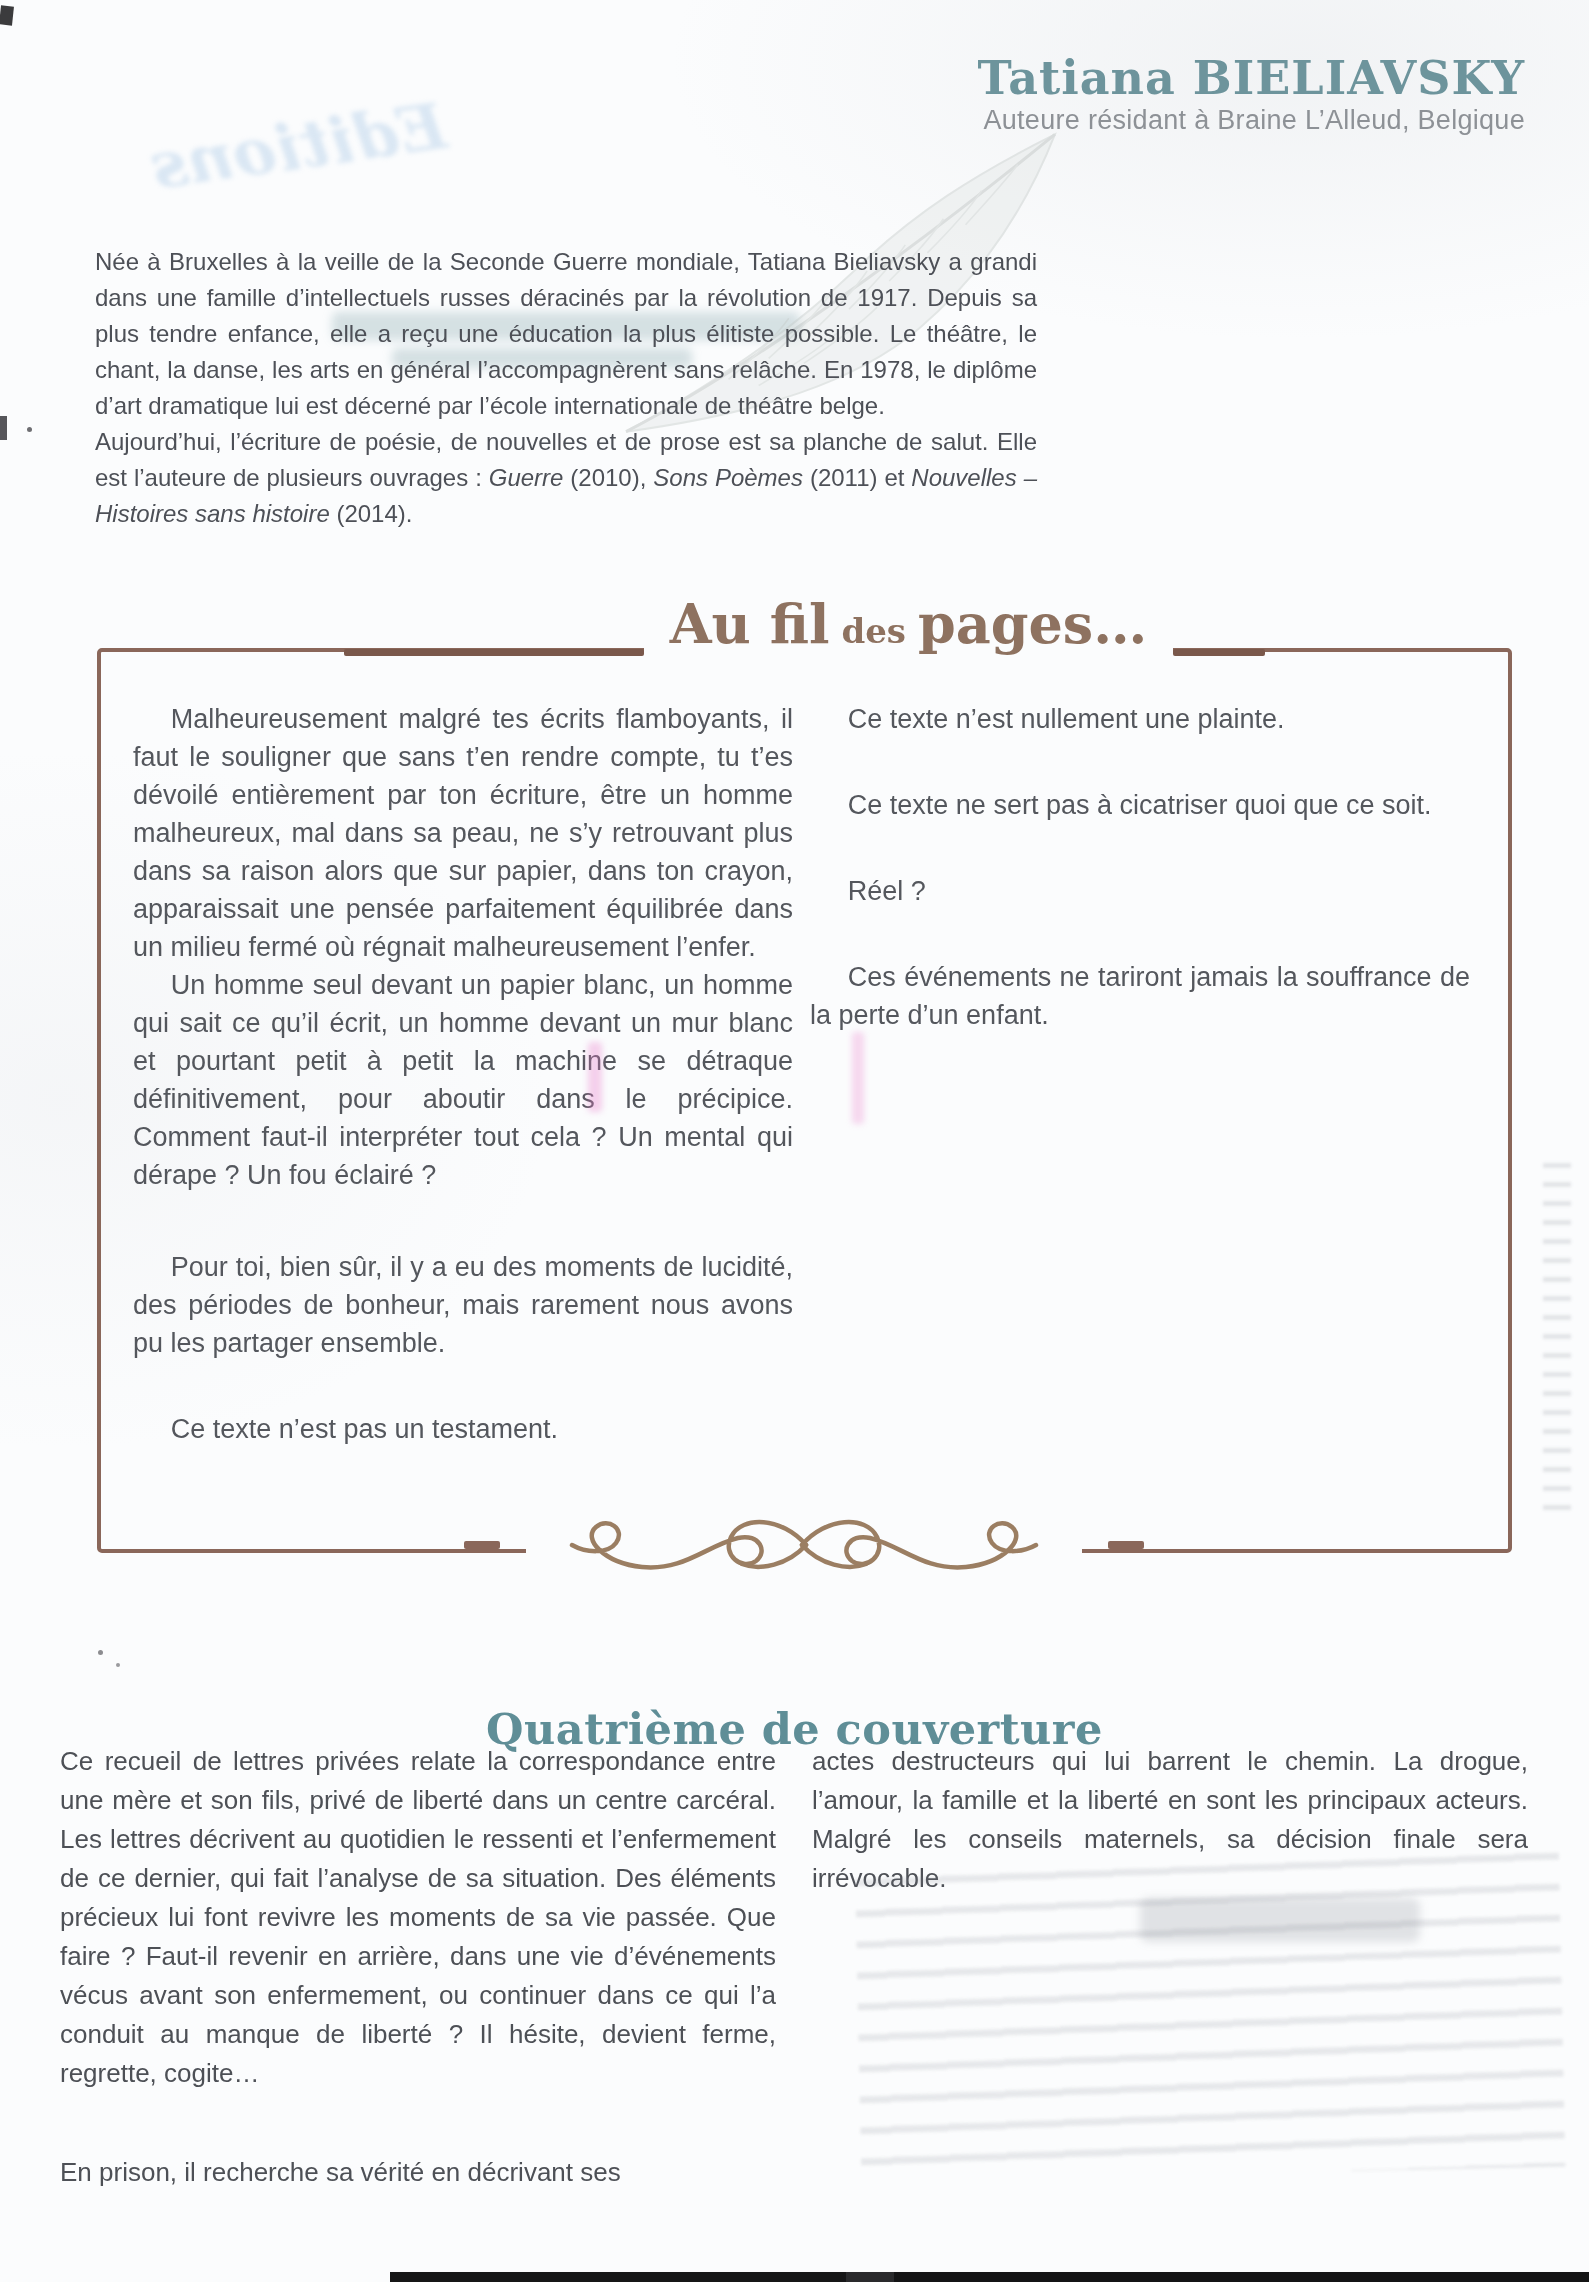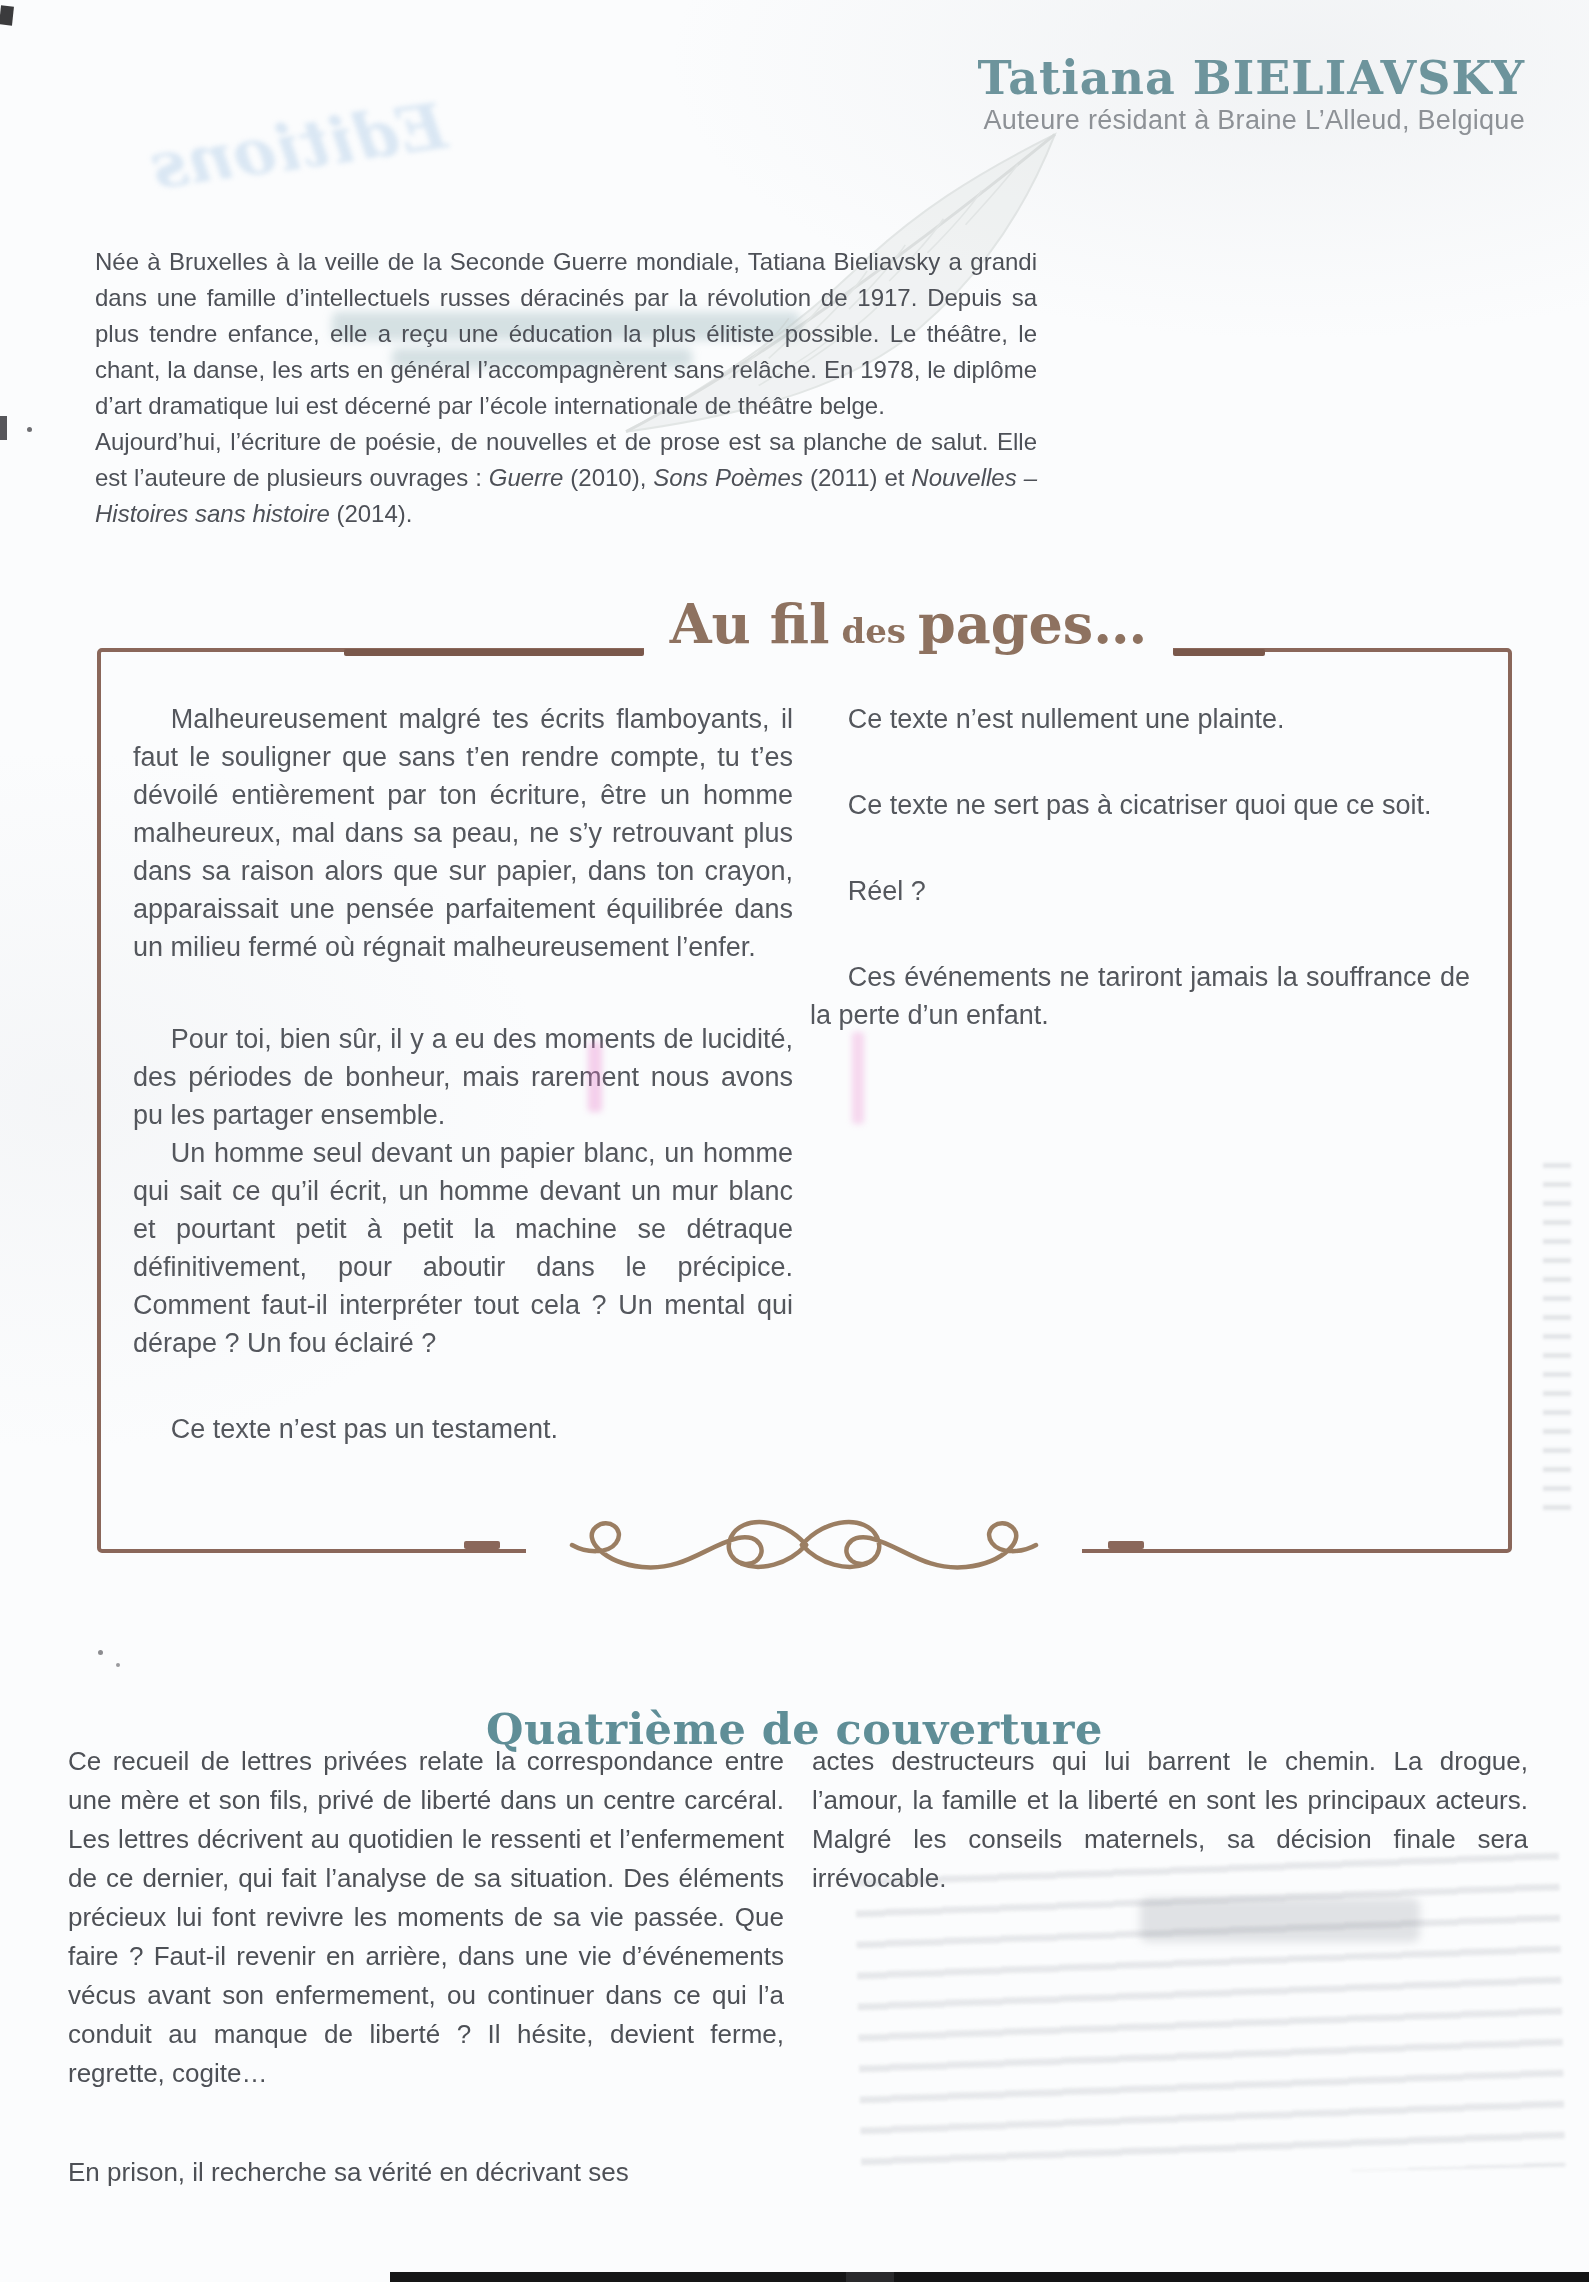--- a/index.html
+++ b/index.html
@@ -94,21 +94,21 @@
     display:flex;align-items:center;justify-content:center;gap:26px;z-index:3;
   }
   .flourish-dash{width:36px;height:8px;background:#8a675a;border-radius:2px;flex:none;}
   .flourish-svg{background:#fbfcfd;padding:0 18px;}
   
   .quatrieme-heading{
     position:absolute;left:0;top:1668px;width:1589px;text-align:center;
     font-family:"DejaVu Serif", serif;font-weight:bold;font-size:43px;color:#5f8e97;letter-spacing:.5px;
   }
   .bottom-col{position:absolute;top:1742px;width:716px;font-size:26px;line-height:39px;text-align:justify;color:#4d5056;}
-  .bottom-col-left{left:68px;}
+  .bottom-col-left{left:60px;}
   .bottom-col-right{left:812px;}
   .bottom-col p{margin:0;}
   .bottom-gap{margin-top:60px !important;}
 </style>
 </head>
 <body>
 
 <div class="page">
 
   <div class="watermark-editions">Editions</div>
@@ -146,22 +146,22 @@
     <span class="au-fil-title">
       <span class="h-big">Au fil</span><span class="h-small">des</span><span class="h-big">pages…</span>
     </span>
     <span class="rule rule-right"></span>
   </div>
 
   <div class="quote-box"></div>
 
   <section class="box-col box-col-left">
     <p class="indent">Malheureusement malgré tes écrits flamboyants, il faut le souligner que sans t’en rendre compte, tu t’es dévoilé entièrement par ton écriture, être un homme malheureux, mal dans sa peau, ne s’y retrouvant plus dans sa raison alors que sur papier, dans ton crayon, apparaissait une pensée parfaitement équilibrée dans un milieu fermé où régnait malheureusement l’enfer.</p>
+    <p class="indent">Un homme seul devant un papier blanc, un homme qui sait ce qu’il écrit, un homme devant un mur blanc et pourtant petit à petit la machine se détraque définitivement, pour aboutir dans le précipice. Comment faut-il interpréter tout cela&nbsp;? Un mental qui dérape&nbsp;? Un fou éclairé&nbsp;?</p>
     <p class="indent gap-lg">Pour toi, bien sûr, il y a eu des moments de lucidité, des périodes de bonheur, mais rarement nous avons pu les partager ensemble.</p>
-    <p class="indent">Un homme seul devant un papier blanc, un homme qui sait ce qu’il écrit, un homme devant un mur blanc et pourtant petit à petit la machine se détraque définitivement, pour aboutir dans le précipice. Comment faut-il interpréter tout cela&nbsp;? Un mental qui dérape&nbsp;? Un fou éclairé&nbsp;?</p>
     <p class="indent gap-md">Ce texte n’est pas un testament.</p>
   </section>
 
   <section class="box-col box-col-right">
     <p class="indent">Ce texte n’est nullement une plainte.</p>
     <p class="indent gap-md">Ce texte ne sert pas à cicatriser quoi que ce soit.</p>
     <p class="indent gap-md">Réel&nbsp;?</p>
     <p class="indent gap-md">Ces événements ne tariront jamais la souffrance de la perte d’un enfant.</p>
   </section>
 

